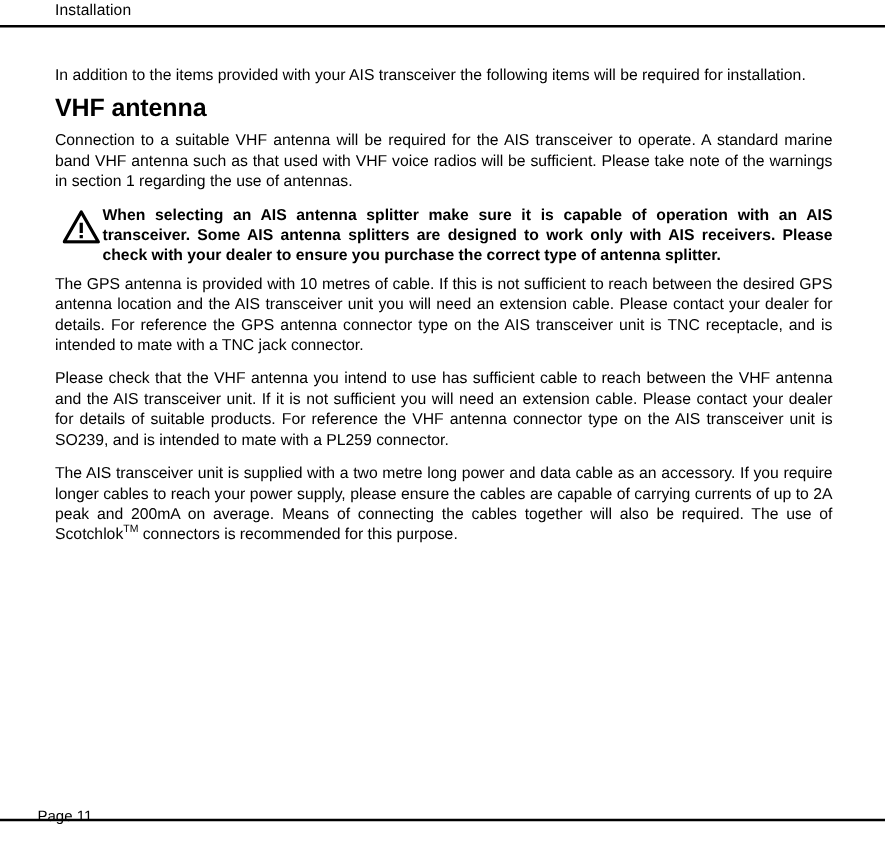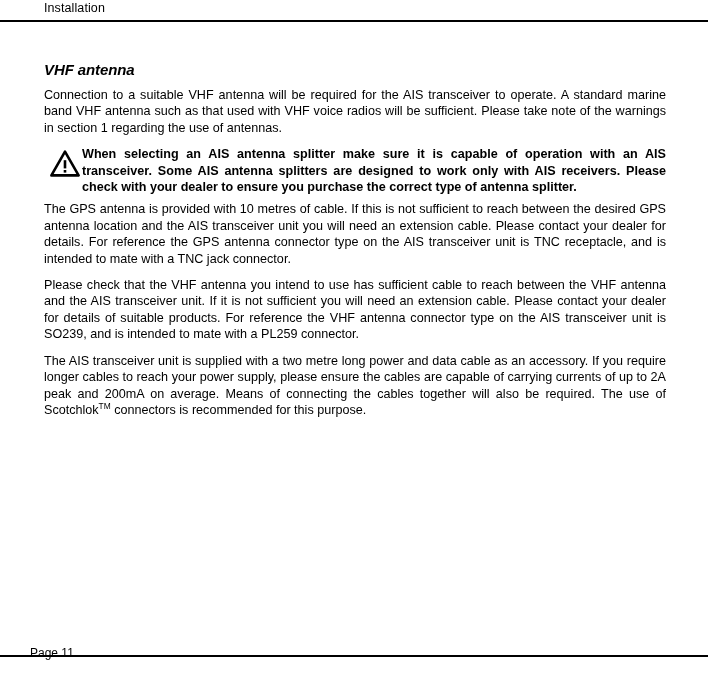--- a/index.html
+++ b/index.html
@@ -66,25 +66,24 @@
     text-justify: inter-word;
     -webkit-hyphens: none;
     hyphens: none;
   }
   p.body.last {
     margin-bottom: 0;
   }
 
   h2.section {
     margin: 9px 0 8px 0;
-    font-size: 15px;
+    font-size: 20px;
     line-height: 18px;
     font-weight: bold;
     letter-spacing: -0.1px;
-    font-style: italic;
   }
   h2.section.indent {
     margin-left: 4px;
   }
 
   
   .warning {
     display: flex;
     align-items: flex-start;
     margin: 8px 0 6px 0;
@@ -137,20 +136,21 @@
 
 <div class="page">
 
   <div class="header">
     <div class="header-title">Installation</div>
     <div class="header-rule"></div>
   </div>
 
   <div class="content">
 
+    <p class="body">In addition to the items provided with your AIS transceiver the following items will be required for installation.</p>
 
     <h2 class="section">VHF antenna</h2>
 
     <p class="body">Connection to a suitable VHF antenna will be required for the AIS transceiver to operate.  A standard marine band VHF antenna such as that used with VHF voice radios will be sufficient.  Please take note of the warnings in section 1 regarding the use of antennas.</p>
 
 
     <div class="warning">
       <div class="warning-icon">
         <svg width="30" height="27" viewBox="0 0 30 27" aria-hidden="true">
           <path d="M15 1.6 L28.6 25.4 L1.4 25.4 Z" fill="none" stroke="#000000" stroke-width="2.6" stroke-linejoin="round"></path>

